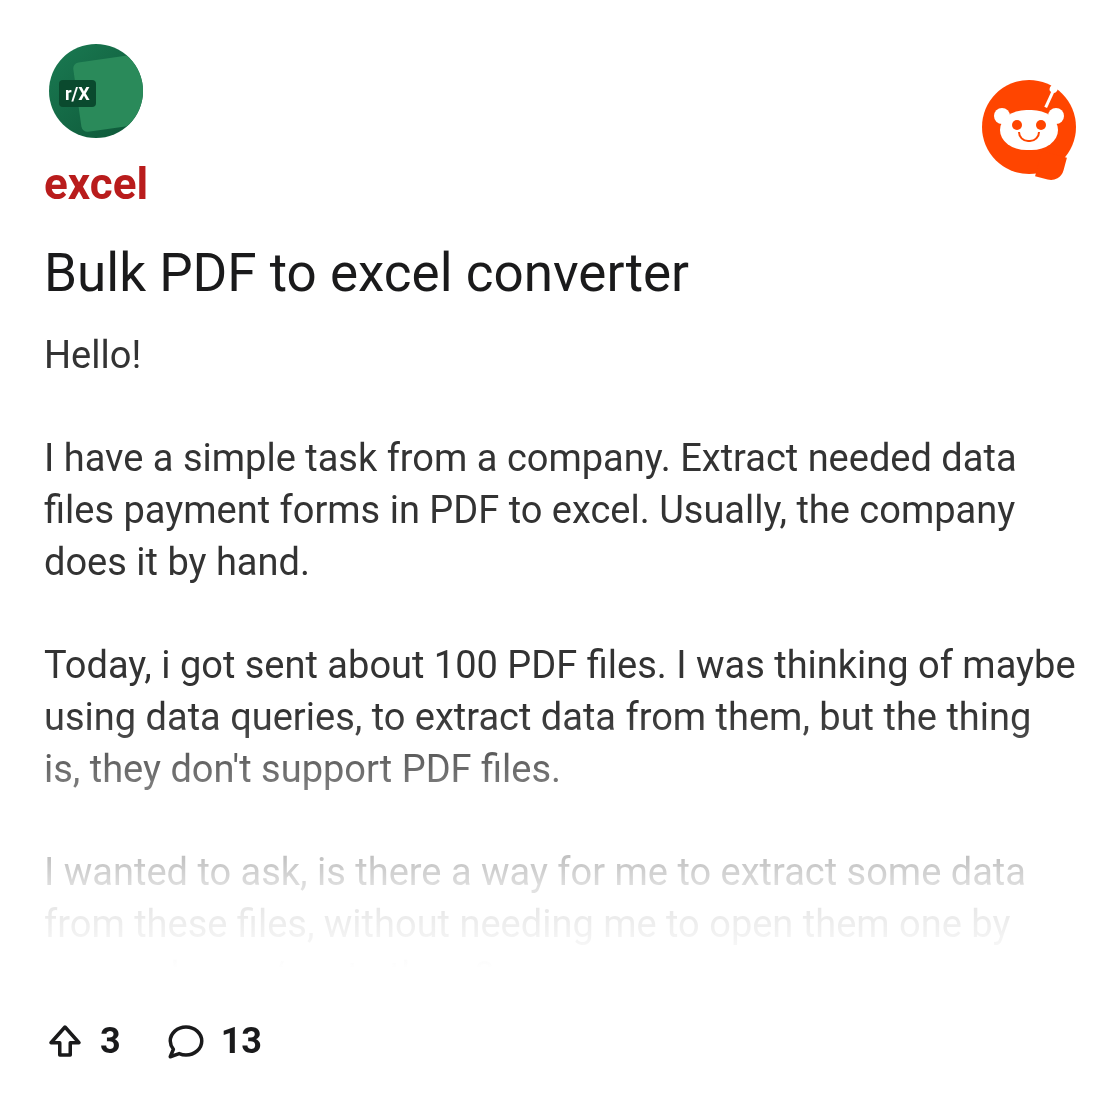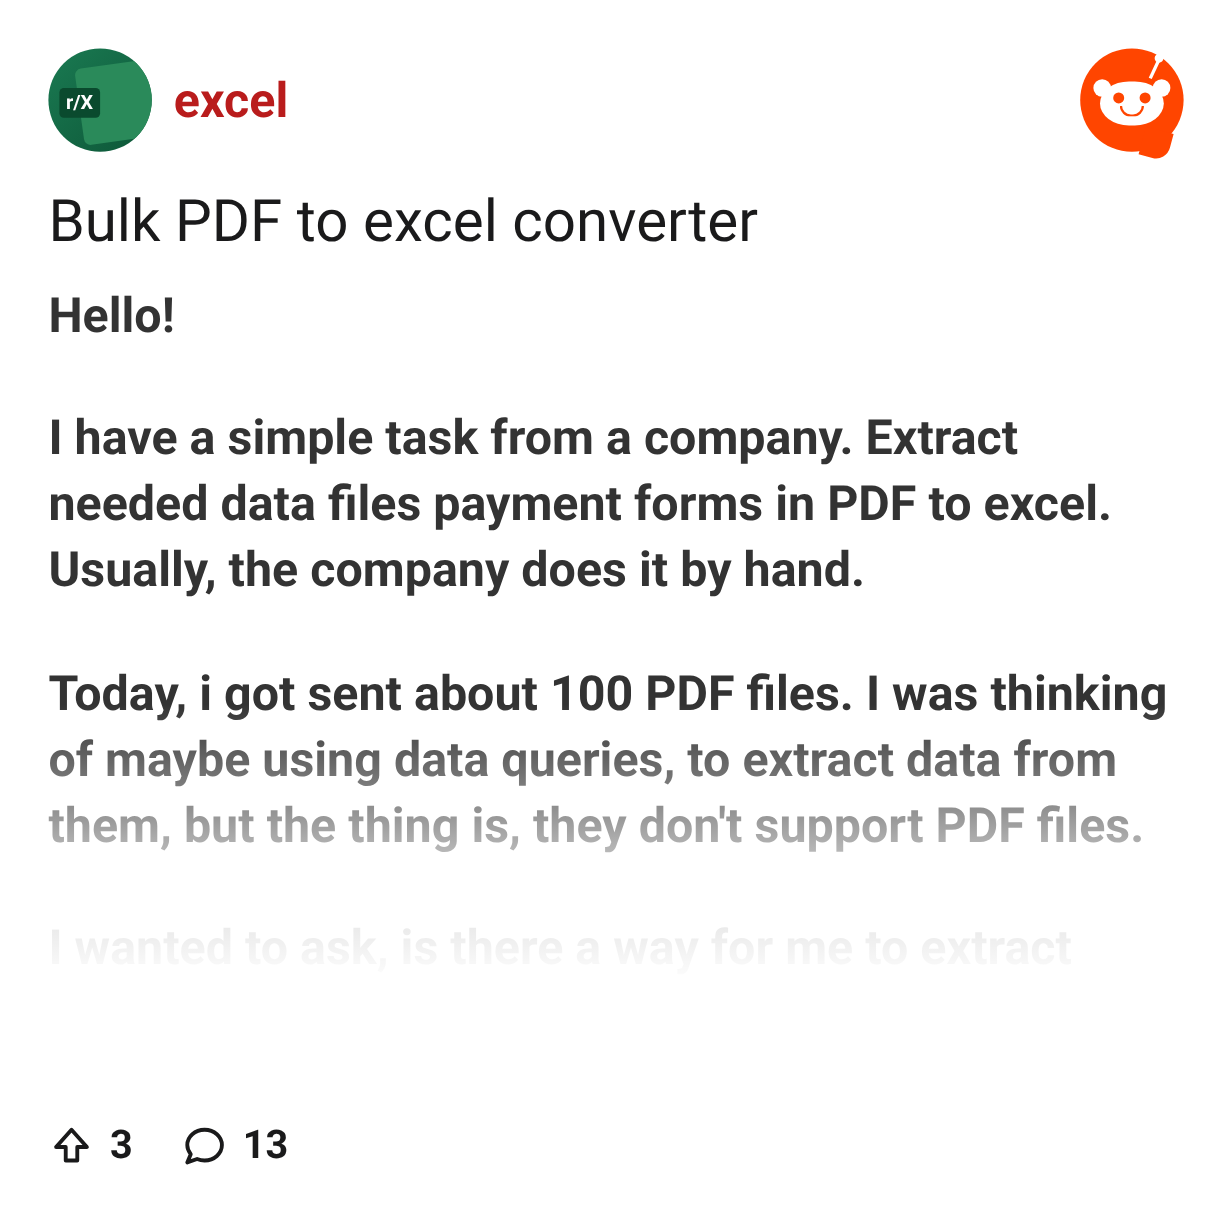--- a/index.html
+++ b/index.html
@@ -20,20 +20,21 @@
     .header {
       display: flex;
       align-items: center;
       justify-content: space-between;
       margin-bottom: 32px;
     }
     .subreddit-info {
       display: flex;
       align-items: center;
       gap: 20px;
+      flex-direction: column;
     }
     .subreddit-avatar {
       width: 94px;
       height: 94px;
       border-radius: 50%;
       background: linear-gradient(135deg, #1a7a52 0%, #0d5637 100%);
       display: flex;
       align-items: center;
       justify-content: center;
       position: relative;
@@ -153,25 +154,24 @@
       left: -3px;
     }
     .post-title {
       font-size: 53px;
       font-weight: 400;
       line-height: 1.2;
       margin-bottom: 24px;
       color: #1a1a1b;
     }
     .post-body {
-      font-size: 44px;
+      font-size: 38px;
       line-height: 1.36;
       color: #333333;
       position: relative;
-      font-weight: bold;
     }
     .post-body p {
       margin-bottom: 52px;
     }
     .post-body p:last-child {
       margin-bottom: 0;
     }
     .fade-overlay {
       position: absolute;
       left: 0;

